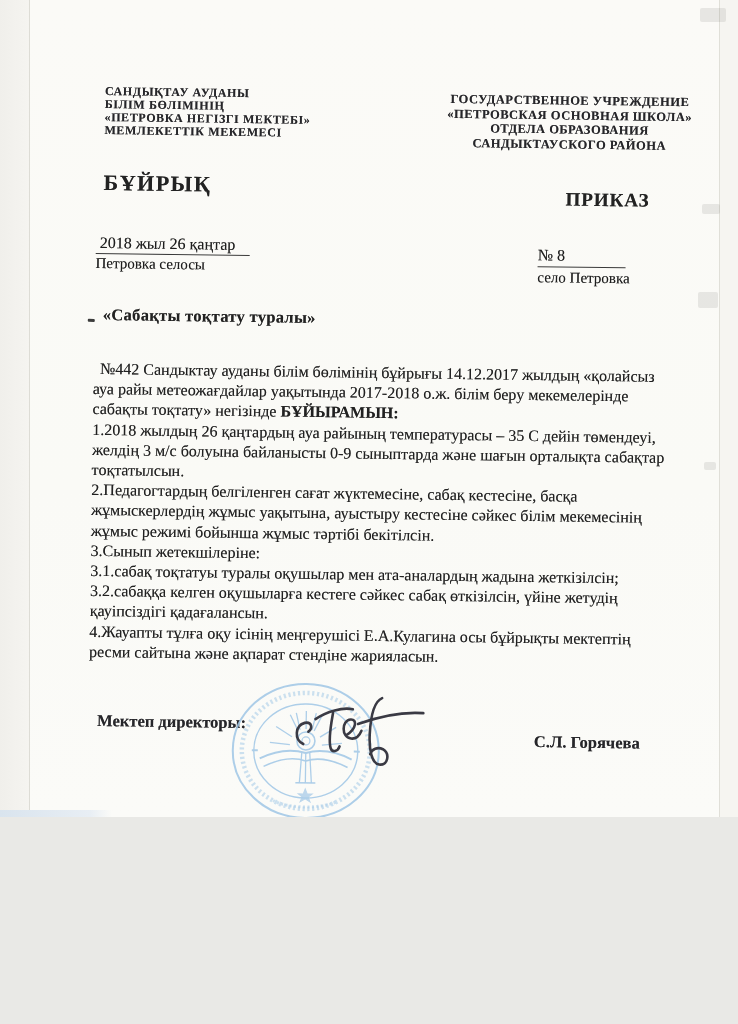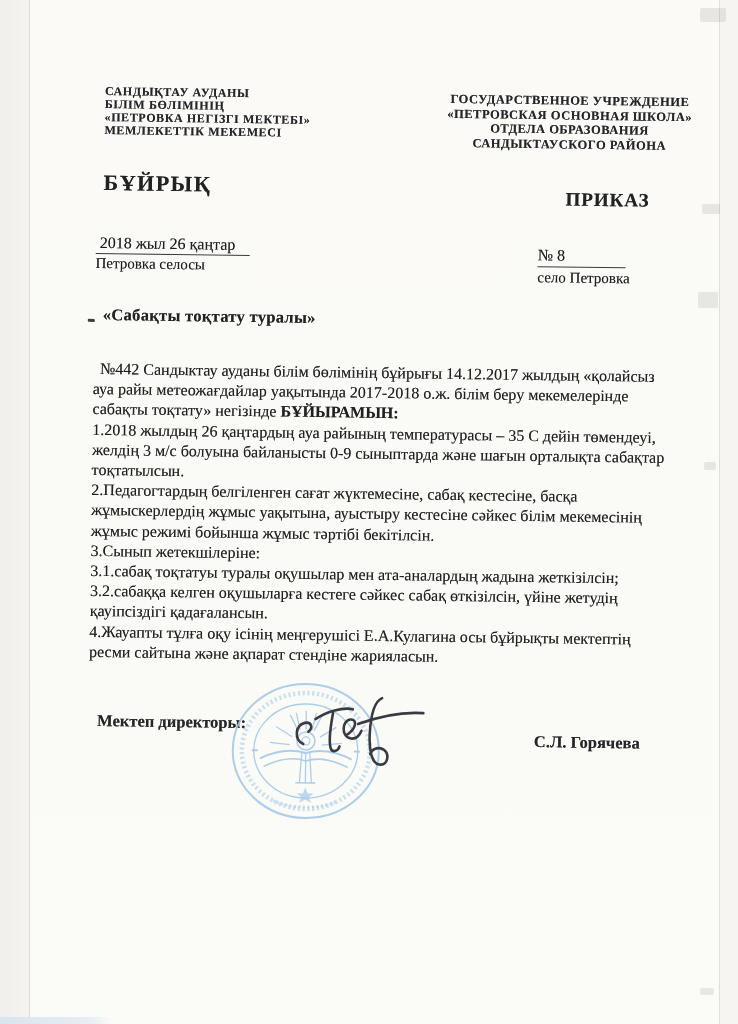--- a/index.html
+++ b/index.html
@@ -2,21 +2,21 @@
 <html><head>
 <meta charset="utf-8">
 <style>
   html,body{margin:0;padding:0;}
   body{
     width:738px;height:1024px;overflow:hidden;
     background:#e9e9e6;
     font-family:"Liberation Serif","DejaVu Serif",serif;
   }
   .scan{
-    position:relative;width:738px;height:1024px;overflow:hidden;
+    position:relative;width:738px;height:817px;overflow:hidden;
     background:linear-gradient(180deg,#fbfaf7 0%,#fafaf6 60%,#fbfbf8 100%);
     color:#1e1e1e;
   }
   
   .edge-left{
     position:absolute;left:0;top:0;width:29px;height:1024px;
     background:linear-gradient(90deg,#f0efeb, #f5f4f0);
     border-right:1px solid #dddcd5;
   }
   .edge-right{

